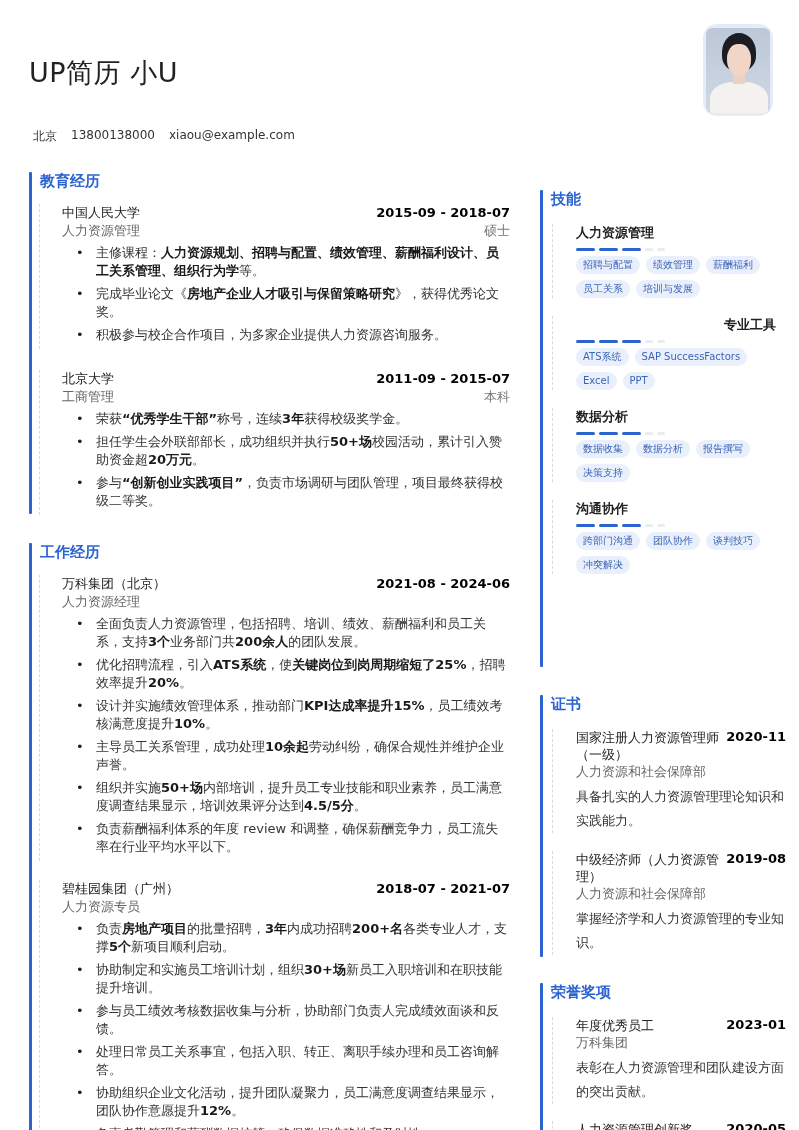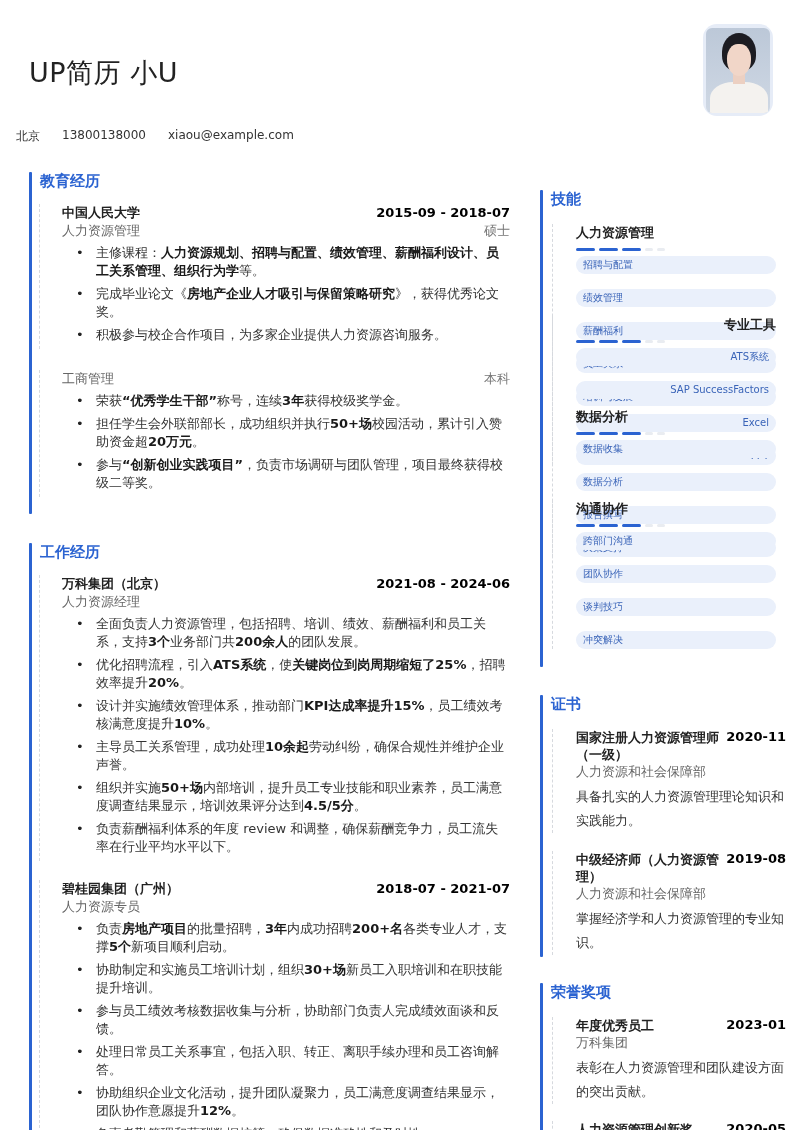--- a/index.html
+++ b/index.html
@@ -6,22 +6,22 @@
   body {
     width: 799px; height: 1130px; overflow: hidden; position: relative;
     font-family: "DejaVu Sans", "Liberation Sans", sans-serif;
     color: #222;
   }
   .header-name {
     position: absolute; left: 29px; top: 55px;
     font-size: 27px; font-weight: 500; color: #222; letter-spacing: 0.5px;
   }
   .contact {
-    position: absolute; left: 16px; top: 128px;
-    font-size: 12px; color: #333; display: flex; gap: 22px;
+    position: absolute; left: 33px; top: 128px;
+    font-size: 12px; color: #333; display: flex; gap: 14px;
   }
   .photo-wrap {
     position: absolute; left: 703px; top: 24px; width: 70px; height: 92px;
     border-radius: 14px; background: #e6ecf7;
   }
   .photo {
     position: absolute; left: 3px; top: 4px; width: 64px; height: 85px;
     border-radius: 6px; overflow: hidden;
     background: linear-gradient(180deg, #bcc8d8 0%, #cfd8e4 100%);
   }
@@ -31,36 +31,36 @@
   .photo .body { position:absolute; left:4px; top:54px; width:58px; height:40px; background:#f4f2ef; border-radius:40% 40% 0 0; }
 
   .section { position: absolute; }
   .sec-bar { position: absolute; left: 0; top: 0; width: 3px; background: #2b63d1; border-radius: 1px; }
   .sec-title {
     position: absolute; left: 11px; top: 0;
     font-size: 15px; font-weight: 700; color: #2b63d1;
   }
   .entry { position: absolute; border-left: 1px dashed #d6d9de; padding-left: 22px; }
   .row { display: flex; justify-content: space-between; align-items: baseline; }
-  .ent-title { font-size: 13px; font-weight: 700; color: #222; }
+  .ent-title { font-size: 13px; font-weight: 400; color: #222; }
   .ent-date { font-size: 13px; font-weight: 700; color: #000000; white-space: nowrap; }
   .ent-sub { font-size: 13px; color: #666; }
   .ent-degree { font-size: 13px; color: #777; }
   ul.bullets { margin: 4px 0 0 0; padding: 0 0 0 26px; list-style: none; }
   ul.bullets li { position: relative; font-size: 13px; line-height: 18px; color: #333; margin-bottom: 5px; margin-left: 8px; }
   ul.bullets li::before { content: "•"; position: absolute; left: -20px; top: 0; color: #222; font-size: 13px; }
   ul.bullets li b { color: #1a1a1a; }
 
   .skill-group { position: absolute; border-left: 1px dashed #d6d9de; padding-left: 23px; width: 200px; }
   .skill-name { font-size: 13px; font-weight: 700; color: #222; }
   .level { display: flex; gap: 4px; margin: 6px 0 5px 0; }
   .level span { display: block; width: 19px; height: 3px; border-radius: 2px; background: #e9ecf1; }
   .level span.on { background: #2b63d1; }
   .level span.off { width: 8px; }
-  .tags { display: flex; flex-wrap: wrap; gap: 15px 6px; flex-direction: column; }
+  .tags { display: flex; flex-wrap: wrap; gap: 6px 6px; }
   .tag { font-size: 10px; color: #3a64b8; background: #eaf0fb; border-radius: 9px; padding: 3px 7px; line-height: 12px; }
 
   .cert { position: absolute; border-left: 1px dashed #d6d9de; padding-left: 23px; width: 210px; }
   .cert .row { align-items: flex-start; }
   .cert .ent-title { max-width: 150px; line-height: 17px; }
   .cert .desc { font-size: 13px; color: #333; line-height: 24px; margin-top: 4px; }
 </style>
 </head>
 <body>
 
@@ -94,20 +94,24 @@
       </div>
     <ul class="bullets">
       <li>主修课程：<b>人力资源规划、招聘与配置、绩效管理、薪酬福利设计、员工关系管理、组织行为学</b>等。</li>
       <li>完成毕业论文《<b>房地产企业人才吸引与保留策略研究</b>》，获得优秀论文奖。</li>
       <li>积极参与校企合作项目，为多家企业提供人力资源咨询服务。</li>
     </ul>
   </div>
 
   <div class="entry" style="left:10px; top:198px; width:448px;">
     <div class="row">
+        <span class="ent-title">北京大学</span>
+        <span class="ent-date">2011-09 - 2015-07</span>
+      </div>
+    <div class="row">
         <span class="ent-sub">工商管理</span>
         <span class="ent-degree">本科</span>
       </div>
     <ul class="bullets">
       <li>荣获<b>“优秀学生干部”</b>称号，连续<b>3年</b>获得校级奖学金。</li>
       <li>担任学生会外联部部长，成功组织并执行<b>50+场</b>校园活动，累计引入赞助资金超<b>20万元</b>。</li>
       <li>参与<b>“创新创业实践项目”</b>，负责市场调研与团队管理，项目最终获得校级二等奖。</li>
     </ul>
   </div>
 </div>

